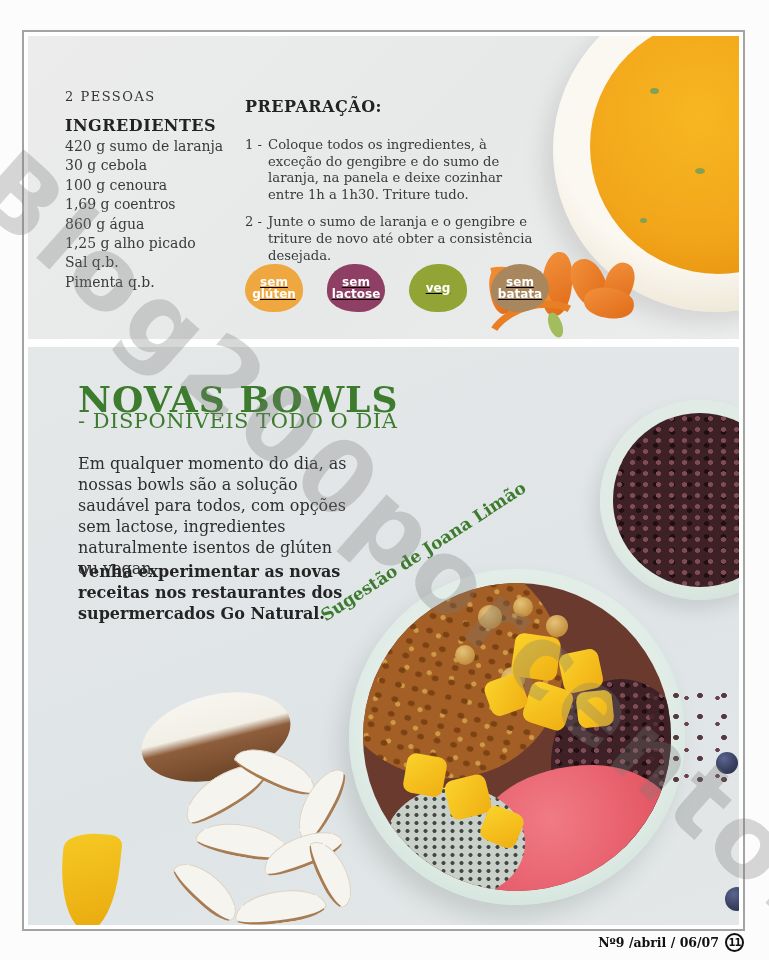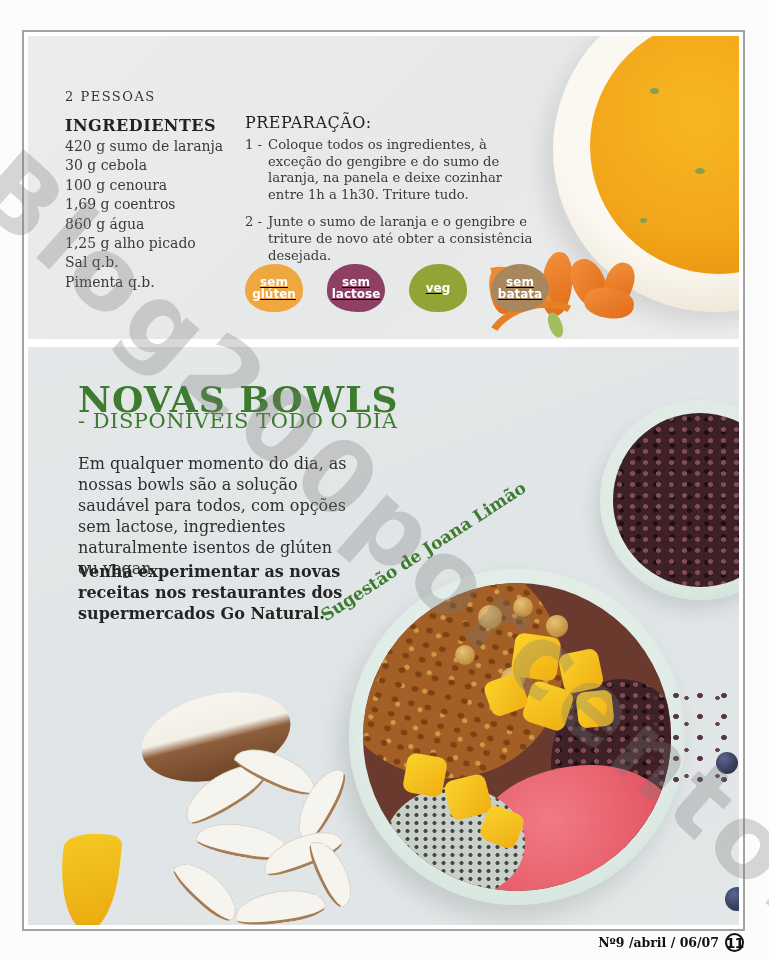--- a/index.html
+++ b/index.html
@@ -11,21 +11,21 @@
   .sec { position:relative; overflow:hidden; }
   .sec-top { height:303px; background:linear-gradient(135deg,#ebeceb 0%,#e7e9e9 55%,#eceded 100%); }
   .sec-gap { height:8px; background:#fff; }
   .sec-bottom { height:578px; background:linear-gradient(160deg,#e5e8e9 0%,#dfe4e6 60%,#e3e7e8 100%); }
 
   
   .recipe-title { position:absolute; left:37px; top:16px; font-size:27px; font-weight:bold; color:#222; letter-spacing:.5px; }
   .servings { position:absolute; left:37px; top:53px; font-size:13px; color:#333; letter-spacing:1.5px; }
   .ing-head { position:absolute; left:37px; top:80px; font-size:16px; font-weight:bold; color:#222; letter-spacing:.5px; }
   .ing-list { position:absolute; left:37px; top:101px; font-size:14px; color:#3a3a3a; line-height:19.4px; }
-  .prep-head { position:absolute; left:217px; top:77px; font-size:16px; font-weight:normal; color:#222; letter-spacing:.5px; }
+  .prep-head { position:absolute; left:217px; top:61px; font-size:16px; font-weight:bold; color:#222; letter-spacing:.5px; }
   .steps { position:absolute; left:217px; top:101px; width:292px; font-size:13.2px; color:#3a3a3a; line-height:16.6px; }
   .step { display:flex; gap:6px; margin-bottom:11px; }
   .step-num { white-space:nowrap; }
 
   .badges { position:absolute; left:217px; top:228px; display:flex; gap:24px;text-decoration:underline; }
   .badge { width:58px; height:48px; display:flex; align-items:center; justify-content:center; text-align:center;
     color:#fff; font-family:"DejaVu Sans", sans-serif; font-weight:bold; font-size:12px; line-height:1.02;
     border-radius:52% 48% 50% 50% / 58% 56% 44% 46%; }
   .badge:nth-child(2){ border-radius:48% 52% 46% 54% / 54% 58% 46% 42%; }
   .badge:nth-child(4){ border-radius:50% 50% 54% 46% / 56% 52% 48% 44%; }
@@ -85,21 +85,21 @@
     background:linear-gradient(160deg,#f6ca24,#e9a90e); border-radius:65% 20% 45% 55% / 18% 10% 70% 80%;
     transform:rotate(6deg); }
 
   
   .watermark { position:absolute; left:30px; top:128px; font-family:"DejaVu Sans", sans-serif; font-weight:bold;
     font-size:100px; letter-spacing:6px; color:rgba(122,122,122,.30); white-space:nowrap;
     transform:rotate(41.5deg); transform-origin:left top; pointer-events:none; z-index:40; }
   .footer { position:absolute; right:25px; top:933px; display:flex; align-items:center; gap:6px;
     font-size:12.5px; font-weight:bold; color:#111; }
   .page-circle { width:19px; height:19px; border:2px solid #111; border-radius:50%;
-    display:flex; align-items:center; justify-content:center; font-size:14px; font-weight:bold; color:#111;
+    display:flex; align-items:center; justify-content:center; font-size:10px; font-weight:bold; color:#111;
     font-family:"DejaVu Sans", sans-serif; letter-spacing:-1px; }
 </style>
 </head>
 <body>
 
 <div class="page">
 
   <div class="content-frame">
 
     <div class="sec sec-top">

